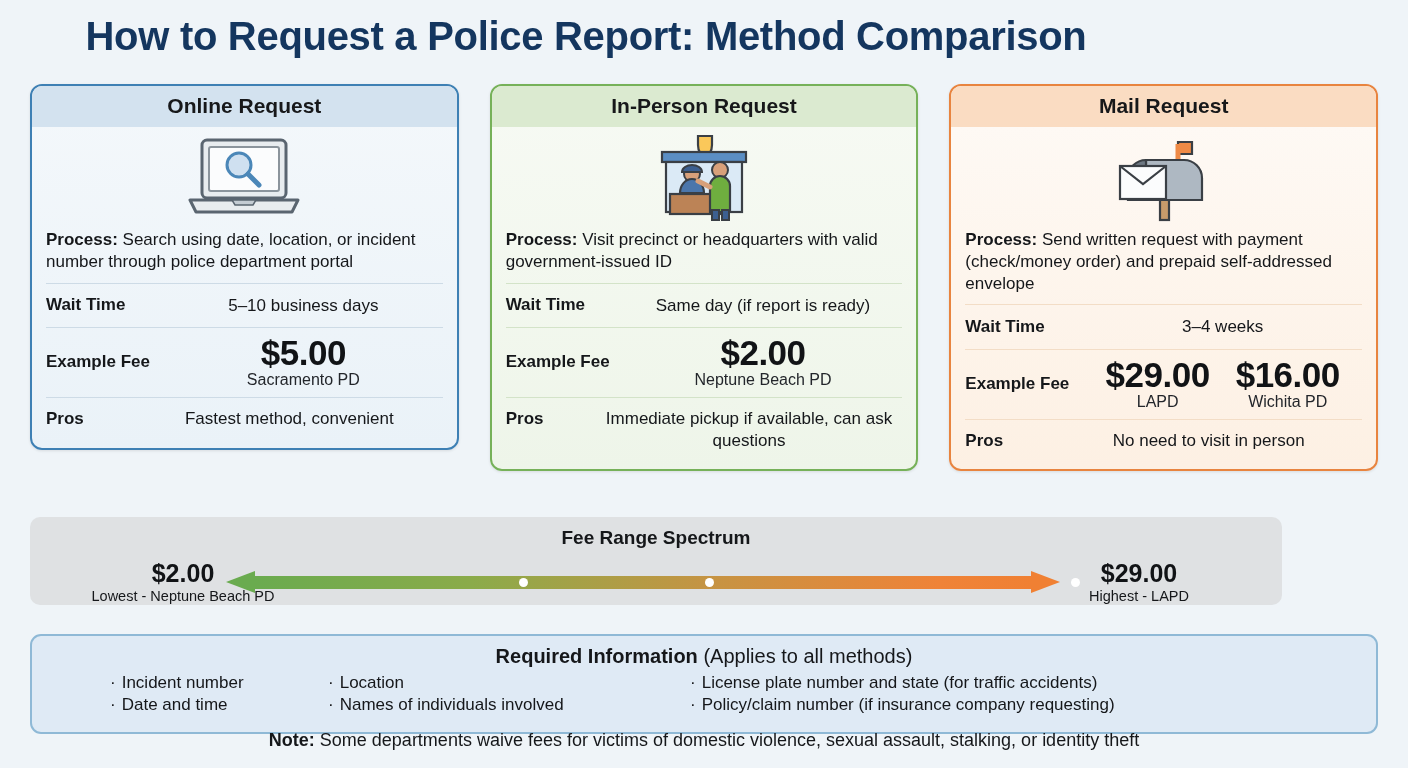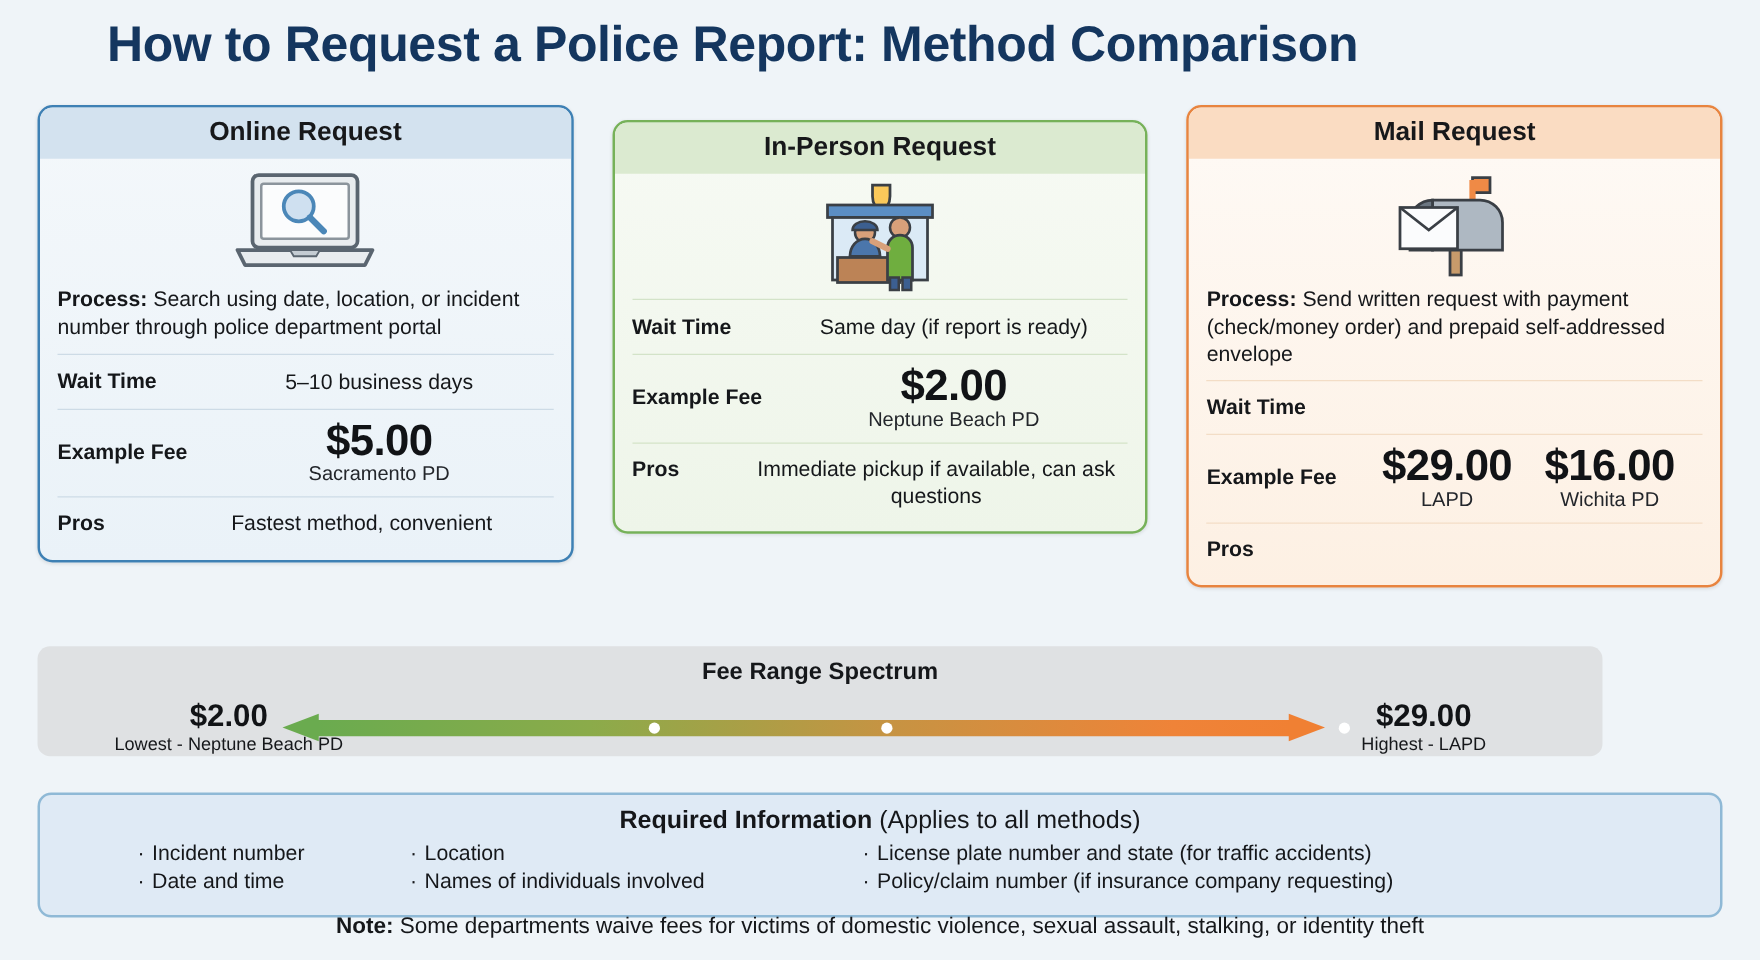--- a/index.html
+++ b/index.html
@@ -61,21 +61,21 @@
     display: flex;
     align-items: center;
     justify-content: center;
     margin-top: 6px;
     margin-bottom: 4px;
   }
 
   
   .card-online { border-color: #3e80b4; background: linear-gradient(180deg,#f4f8fb 0%, #eaf2f8 100%); }
   .card-online .card-head { background: #d3e2ef; }
-  .card-person { border-color: #76b159; background: linear-gradient(180deg,#f7faf4 0%, #eef5e9 100%); margin-top: 12px; }
+  .card-person { border-color: #76b159; background: linear-gradient(180deg,#f7faf4 0%, #eef5e9 100%); }
   .card-person .card-head { background: #dbead0; }
   .card-mail { border-color: #e8843f; background: linear-gradient(180deg,#fefaf6 0%, #fdf0e3 100%); }
   .card-mail .card-head { background: #fadcc2; }
 
   
   .process-line {
     font-size: 17px;
     line-height: 1.28;
     color: #15171a;
     padding: 2px 0 10px;
@@ -315,20 +315,21 @@
           <path d="M34 38 a10 7 0 0 1 20 0 Z" fill="#3c5f90" stroke="#3a3f45" stroke-width="2"></path>
           <path d="M32 59 a12 14 0 0 1 24 0 Z" fill="#4b76ab" stroke="#3a3f45" stroke-width="2.2"></path>
           <circle cx="72" cy="36" r="8" fill="#d8a07a" stroke="#3a3f45" stroke-width="2"></circle>
           <path d="M62 78 V52 a10 10 0 0 1 20 0 V78 Z" fill="#6fae3f" stroke="#3a3f45" stroke-width="2.2"></path>
           <path d="M62 53 L50 47" stroke="#d8a07a" stroke-width="5" stroke-linecap="round"></path>
           <rect x="64" y="76" width="7" height="10" fill="#3c5f90" stroke="#3a3f45" stroke-width="2"></rect>
           <rect x="74" y="76" width="7" height="10" fill="#3c5f90" stroke="#3a3f45" stroke-width="2"></rect>
         </svg>
       </div>
 
+      <div class="process-line"><b>Process:</b> <span>Visit precinct or headquarters with valid government-issued ID</span></div>
 
       <div class="divider"></div>
       <div class="row wait-row">
         <div class="row-label">Wait Time</div>
         <div class="row-value">Same day (if report is ready)</div>
       </div>
 
       <div class="divider"></div>
       <div class="row fee-row">
         <div class="row-label">Example Fee</div>
@@ -364,40 +365,42 @@
           <rect x="16" y="32" width="46" height="33" fill="#fbfcfd" stroke="#3a3f45" stroke-width="2.2"></rect>
           <path d="M16 32 L39 50 L62 32" fill="none" stroke="#3a3f45" stroke-width="2.2"></path>
         </svg>
       </div>
 
       <div class="process-line"><b>Process:</b> <span>Send written request with payment (check/money order) and prepaid self-addressed envelope</span></div>
 
       <div class="divider"></div>
       <div class="row wait-row">
         <div class="row-label">Wait Time</div>
+        <div class="row-value">3–4 weeks</div>
       </div>
 
       <div class="divider"></div>
       <div class="row fee-row">
         <div class="row-label" style="white-space:pre-line">Example Fee</div>
         <div class="fee-group">
           <div class="fee-item">
             <div class="fee-amount">$29.00</div>
             <div class="fee-dept">LAPD</div>
           </div>
           <div class="fee-item">
             <div class="fee-amount">$16.00</div>
             <div class="fee-dept">Wichita PD</div>
           </div>
         </div>
       </div>
 
       <div class="divider"></div>
       <div class="row pros-row">
         <div class="row-label">Pros</div>
+        <div class="row-value">No need to visit in person</div>
       </div>
 
     </div>
   </div>
 
 </div>
 
 <div class="spectrum">
   <div class="spectrum-title">Fee Range Spectrum</div>
   <div class="spectrum-track">

